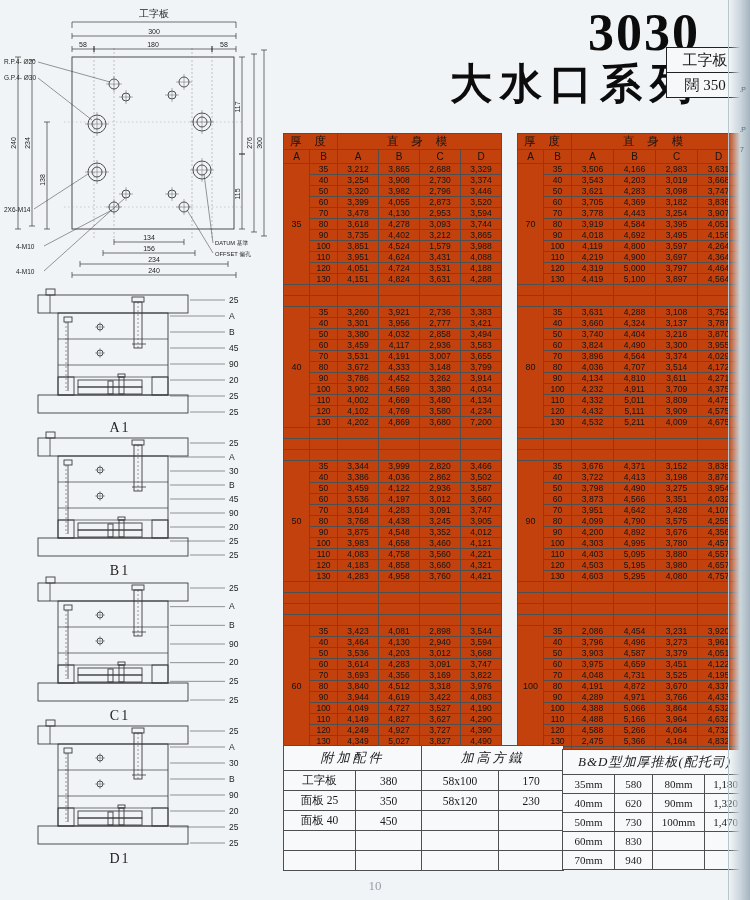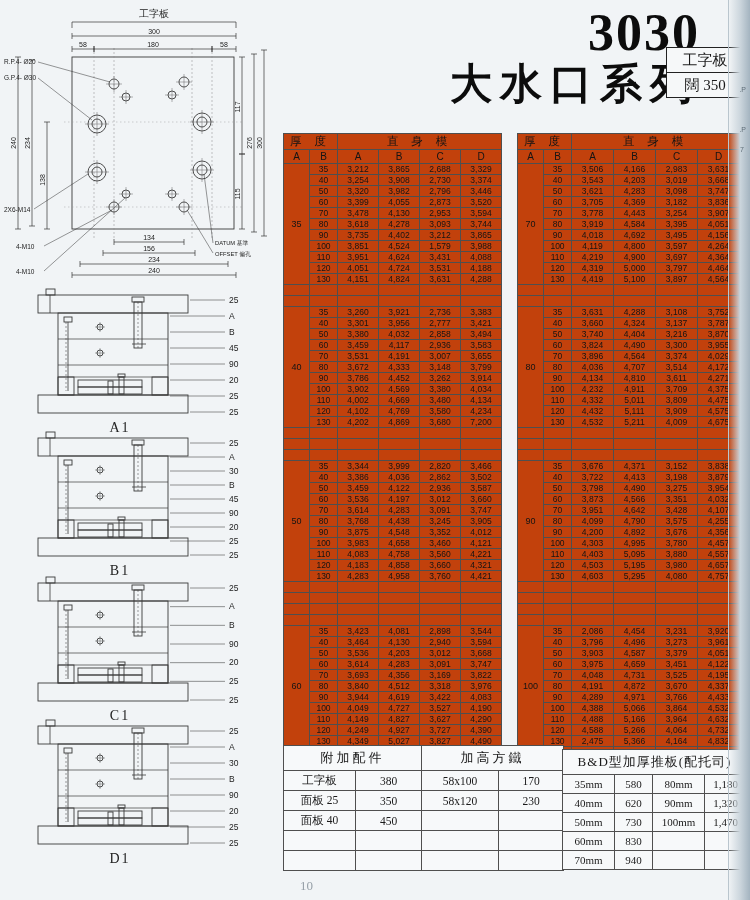--- a/index.html
+++ b/index.html
@@ -30,27 +30,27 @@
   .main-table th.sub{font-size:10px;height:13px;line-height:13px;}
   .main-table td.acell{font-size:9px;}
   #table-left{left:283px;top:133px;width:218px;}
   #table-right{left:517px;top:133px;width:222px;}
   #table-left col.ca,#table-right col.ca{width:26px;}
   #table-left col.cb,#table-right col.cb{width:28px;}
   #table-left col.cn{width:41px;}
   #table-right col.cn{width:42px;}
   
   .bot-table{position:absolute;border-collapse:collapse;table-layout:fixed;background:#f7f9fa;border:1.5px solid #333;}
-  .bot-table th{font-family:"Liberation Serif",serif;font-weight:400;font-size:13px;height:22px;letter-spacing:3px;border:1px solid #4f4f4f;}
+  .bot-table th{font-family:"Liberation Serif",serif;font-weight:400;font-size:13px;height:22px;letter-spacing:3px;border:1px solid #4f4f4f;font-style:italic;}
   .bot-table td{border:1px solid #4f4f4f;text-align:center;font-family:"Liberation Serif",serif;font-size:11.5px;height:19px;padding:0;white-space:nowrap;}
   #acc-table{left:283px;top:745px;width:280px;}
   #bd-table{left:562px;top:749px;width:184px;}
   #bd-table td{height:18px;font-size:11px;}
   
-  .page-num{position:absolute;left:300px;top:878px;width:150px;text-align:left;color:#97a0a8;font-size:13px;font-family:"Liberation Serif",serif;}
+  .page-num{position:absolute;left:300px;top:878px;width:150px;text-align:center;color:#97a0a8;font-size:13px;font-family:"Liberation Serif",serif;}
   .edge-strip{position:absolute;right:0;top:0;width:22px;height:900px;
      background:linear-gradient(to right,rgba(241,244,246,0) 0%,#ccd6dd 55%,#a4b4c0 100%);}
   .edge-line{position:absolute;right:21px;top:0;width:1px;height:900px;background:#b9c5cd;}
   .edge-mark{position:absolute;color:#5f6d78;font-size:7px;line-height:7px;}
 </style>
 </head>
 <body>
 
 <div class="title-wrap">
   <div class="title-num">3030</div>

